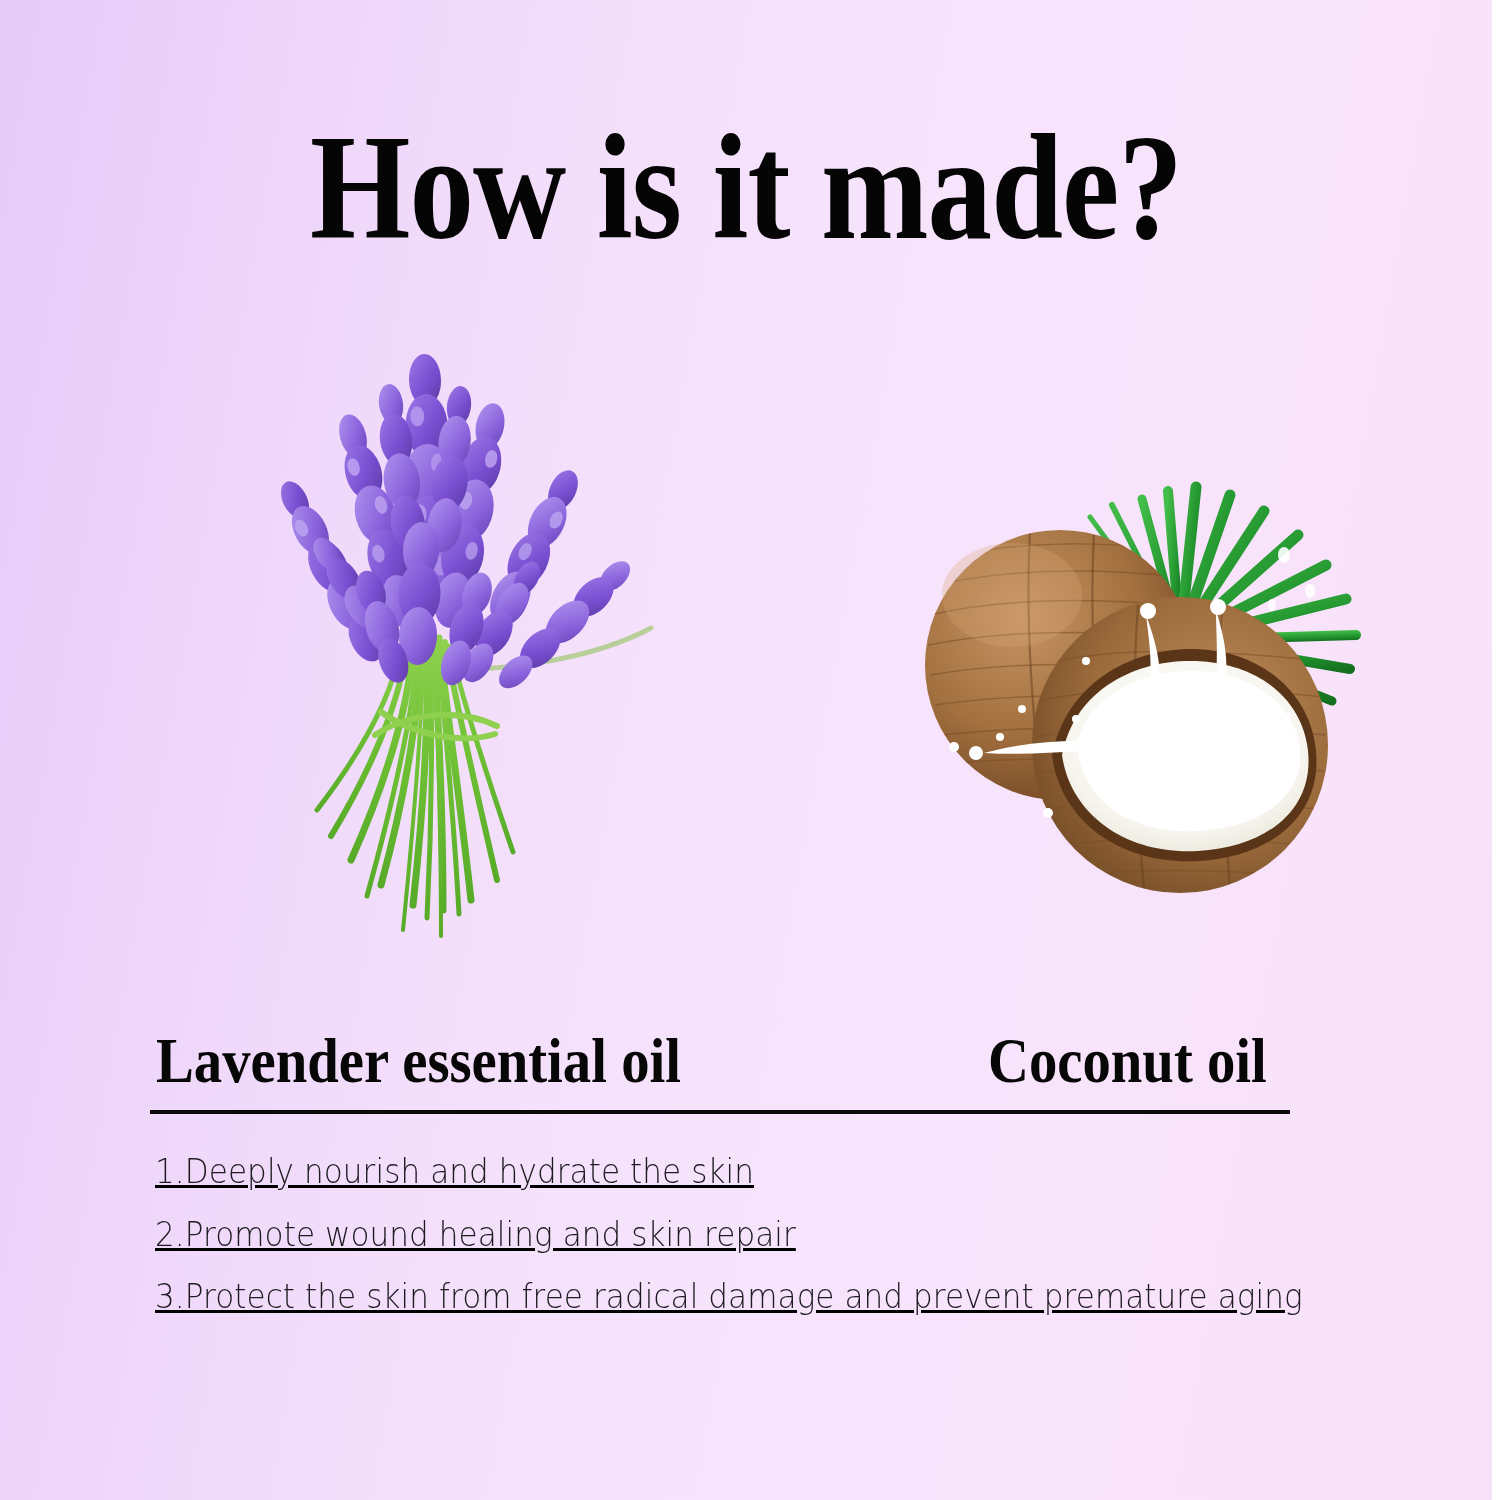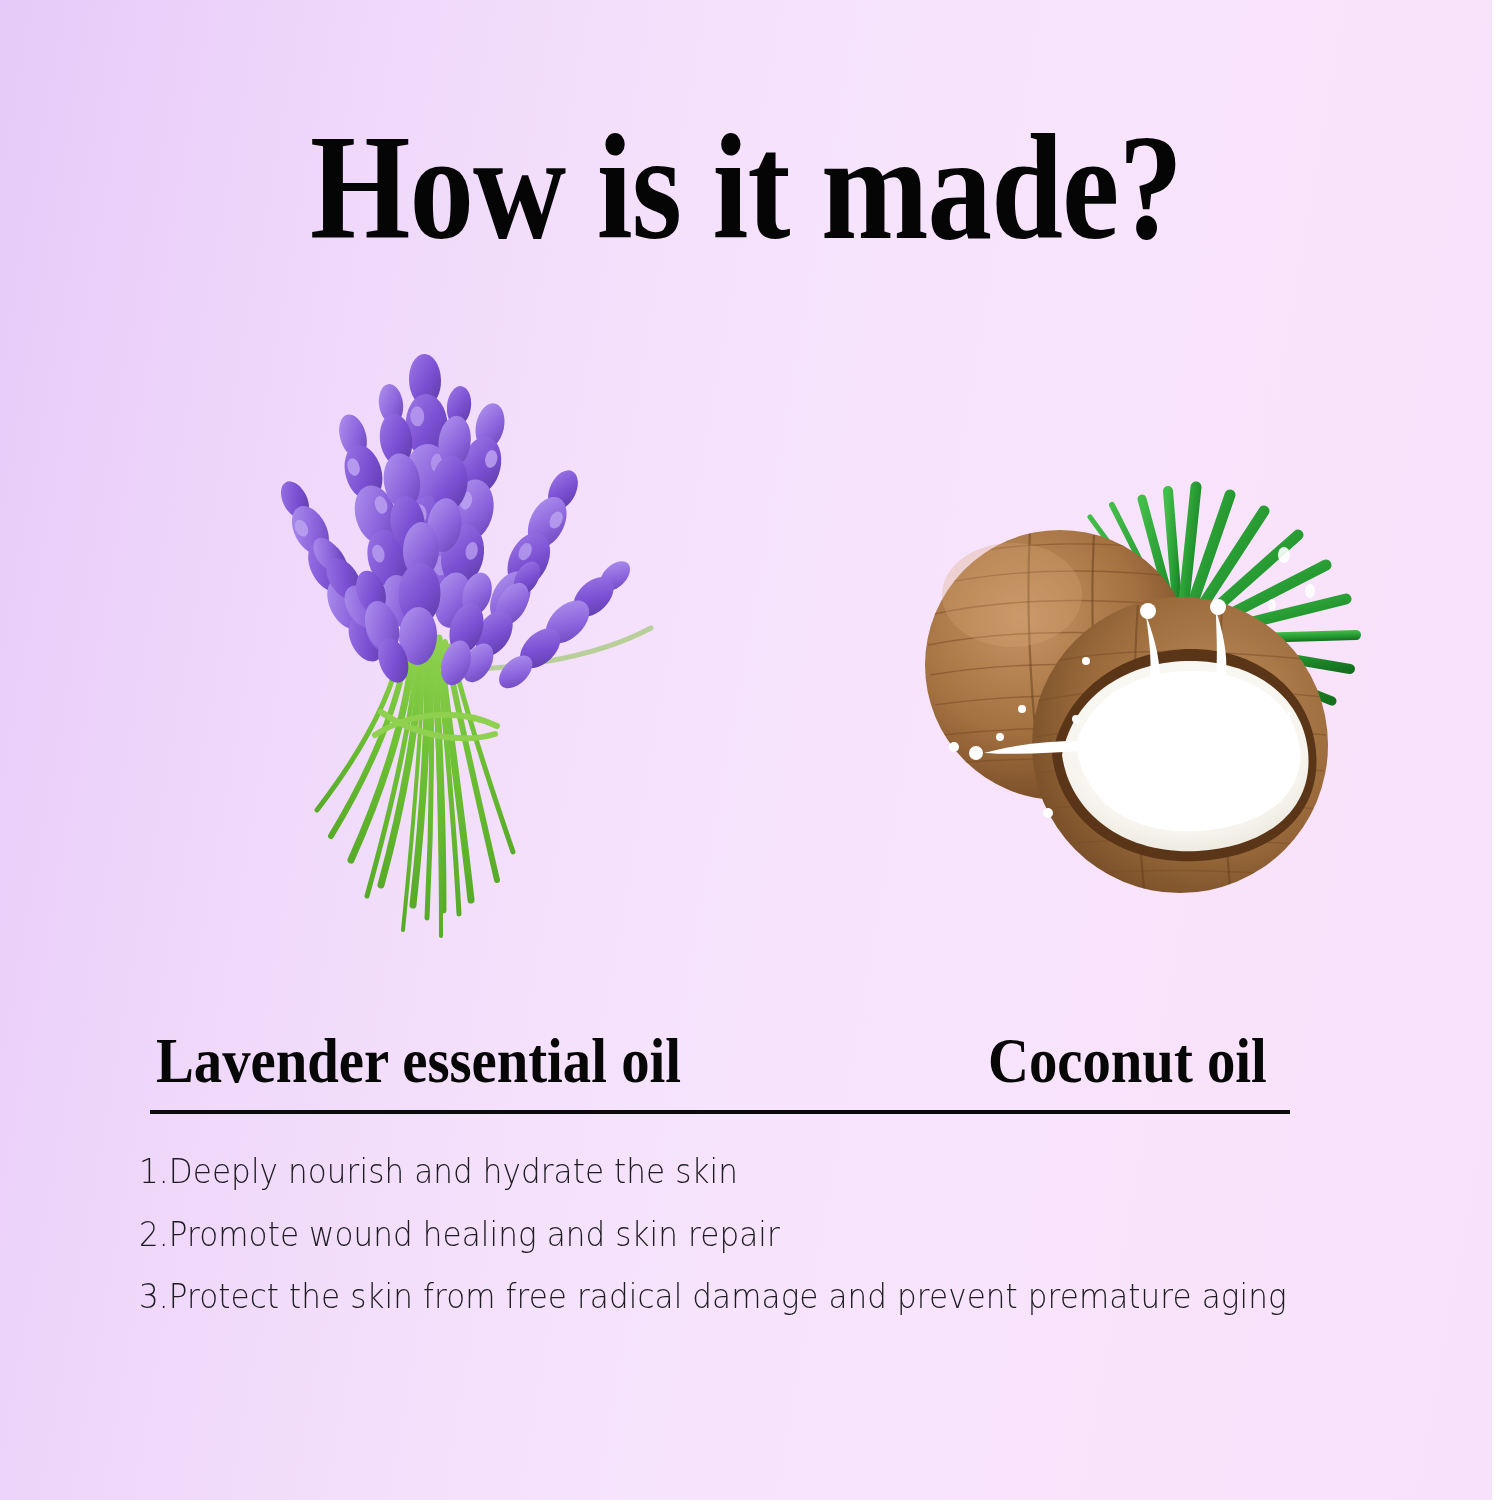--- a/index.html
+++ b/index.html
@@ -94,23 +94,24 @@
     left: 150px;
     top: 1110px;
     width: 1140px;
     height: 4px;
     background: #0a0a0a;
   }
 
   
   .benefits {
     position: absolute;
-    left: 139px;
+    left: 155px;
     top: 1155px;
     width: 1200px;
+    text-decoration: underline;
   }
   .benefit-item {
     font-family: "DejaVu Sans", "Liberation Sans", sans-serif;
     font-weight: 300;
     font-size: 33px;
     line-height: 1.05;
     color: #1d1b20;
     margin-bottom: 28px;
     letter-spacing: 0.1px;
     white-space: nowrap;

